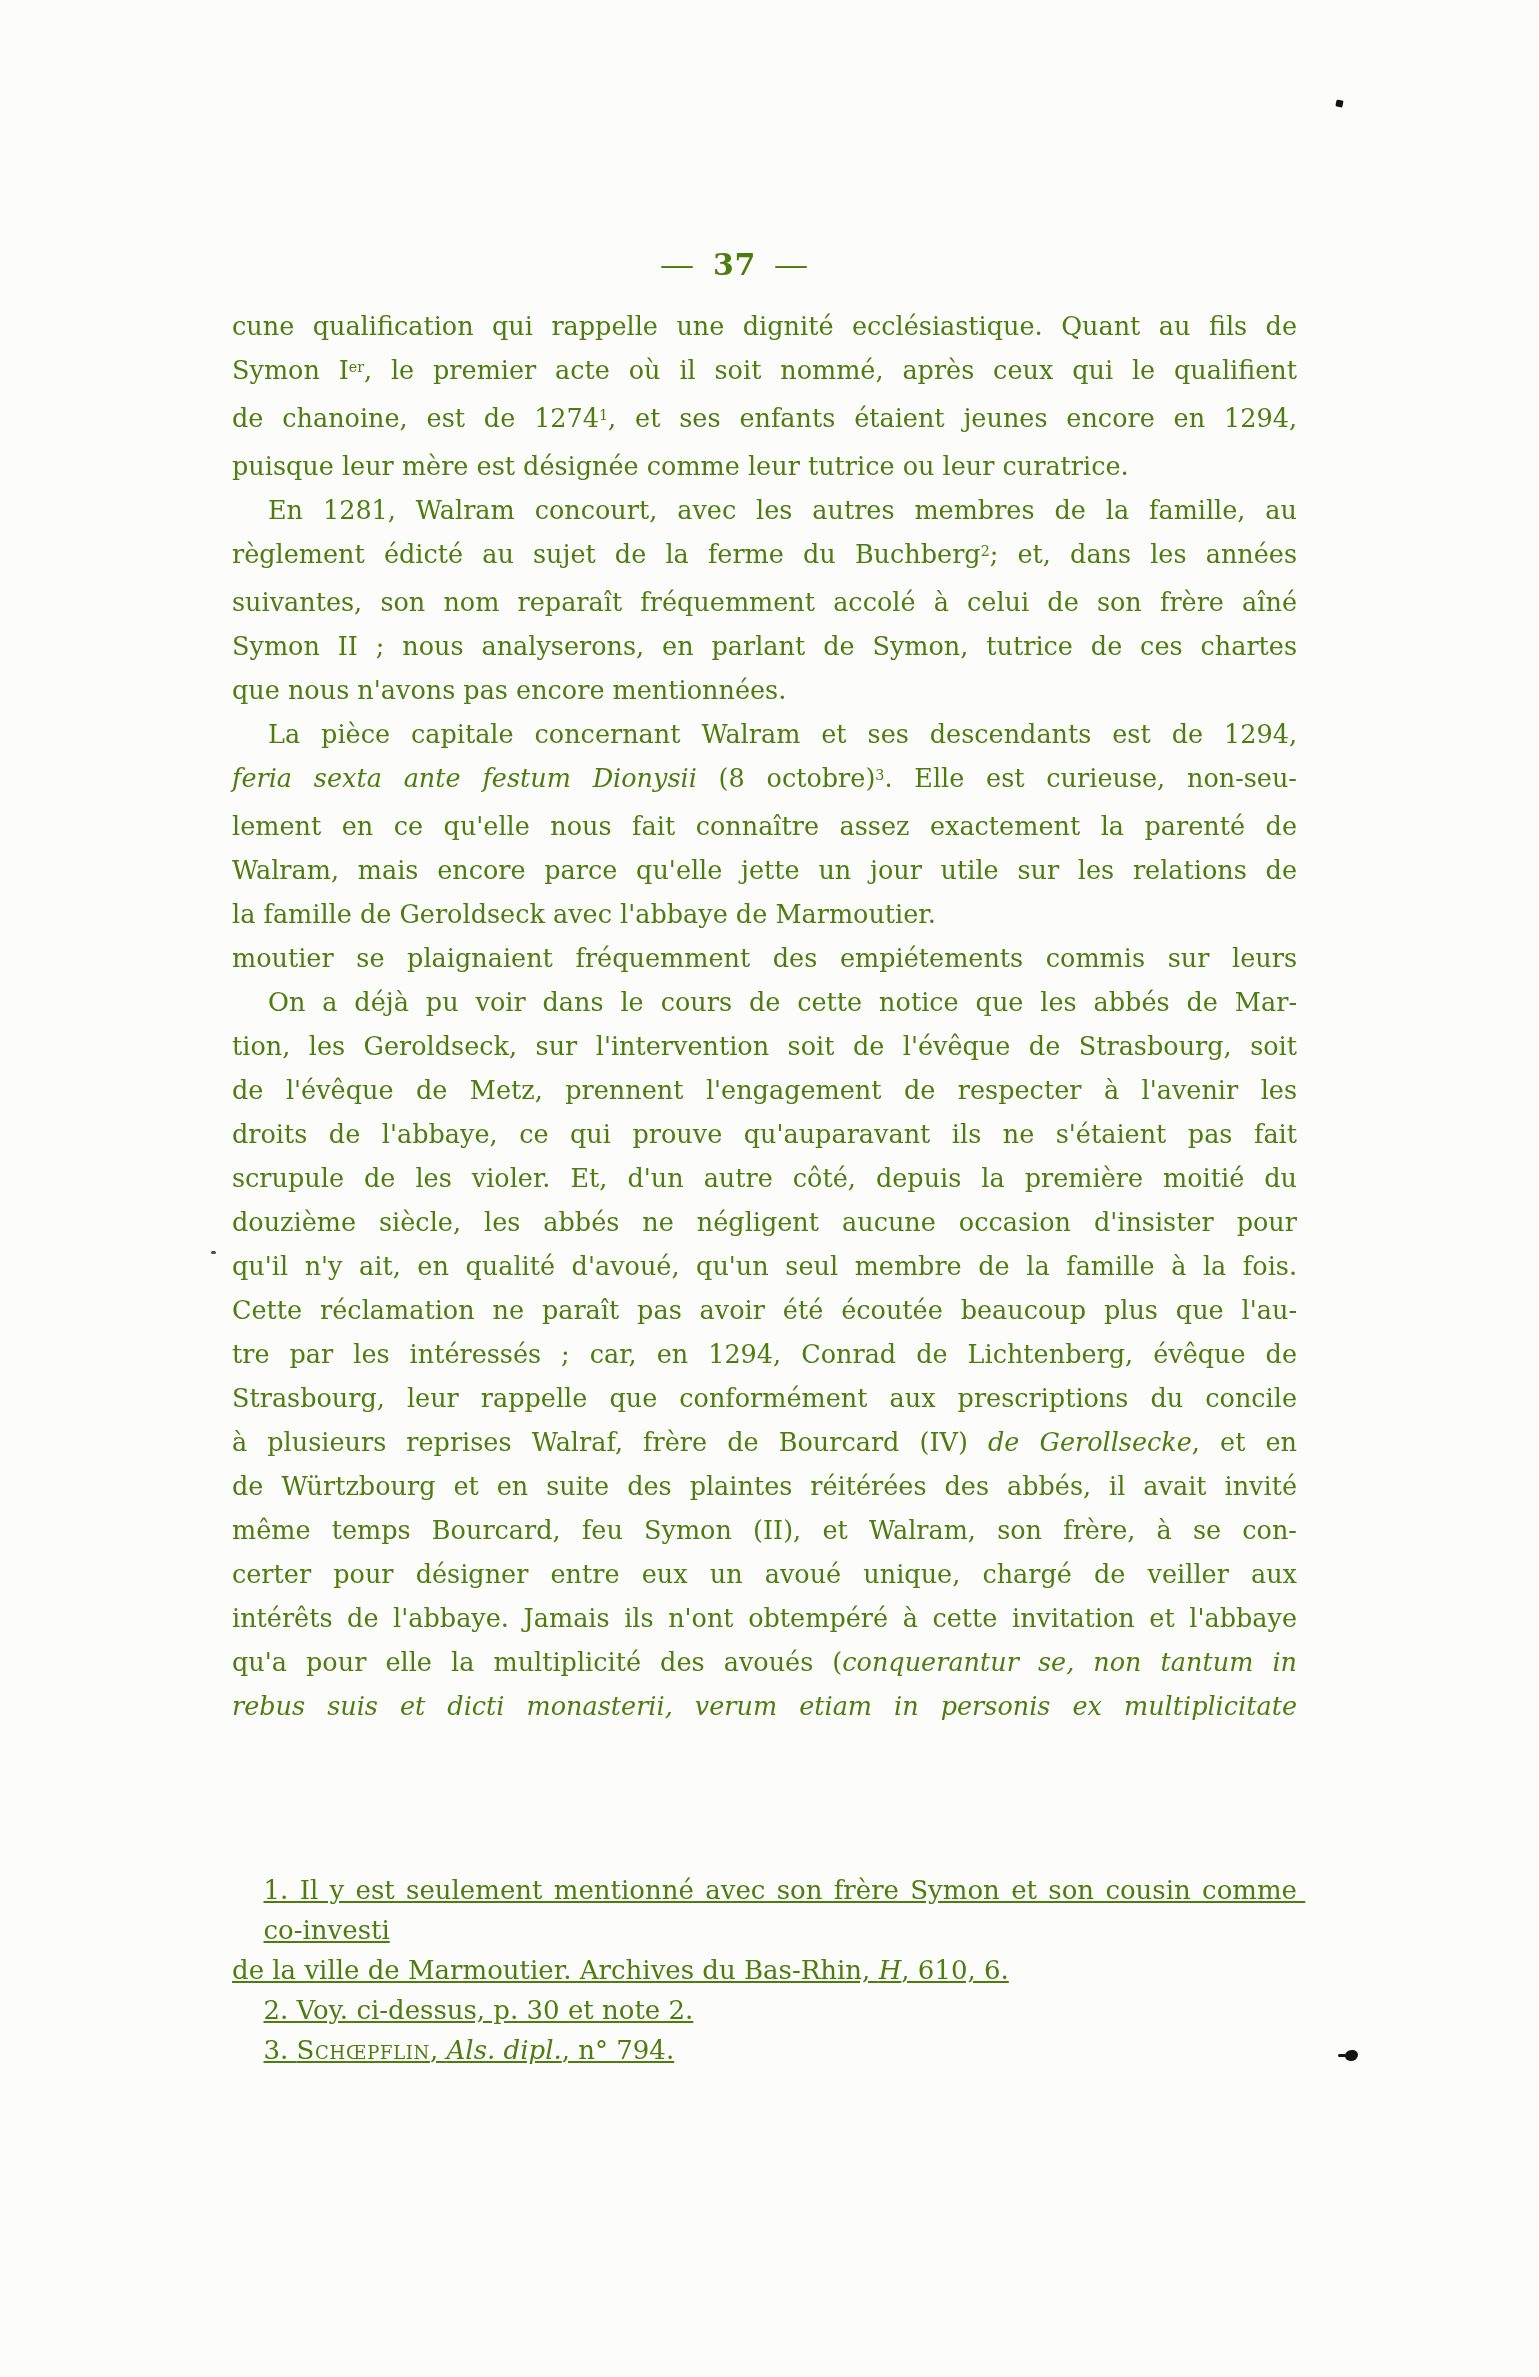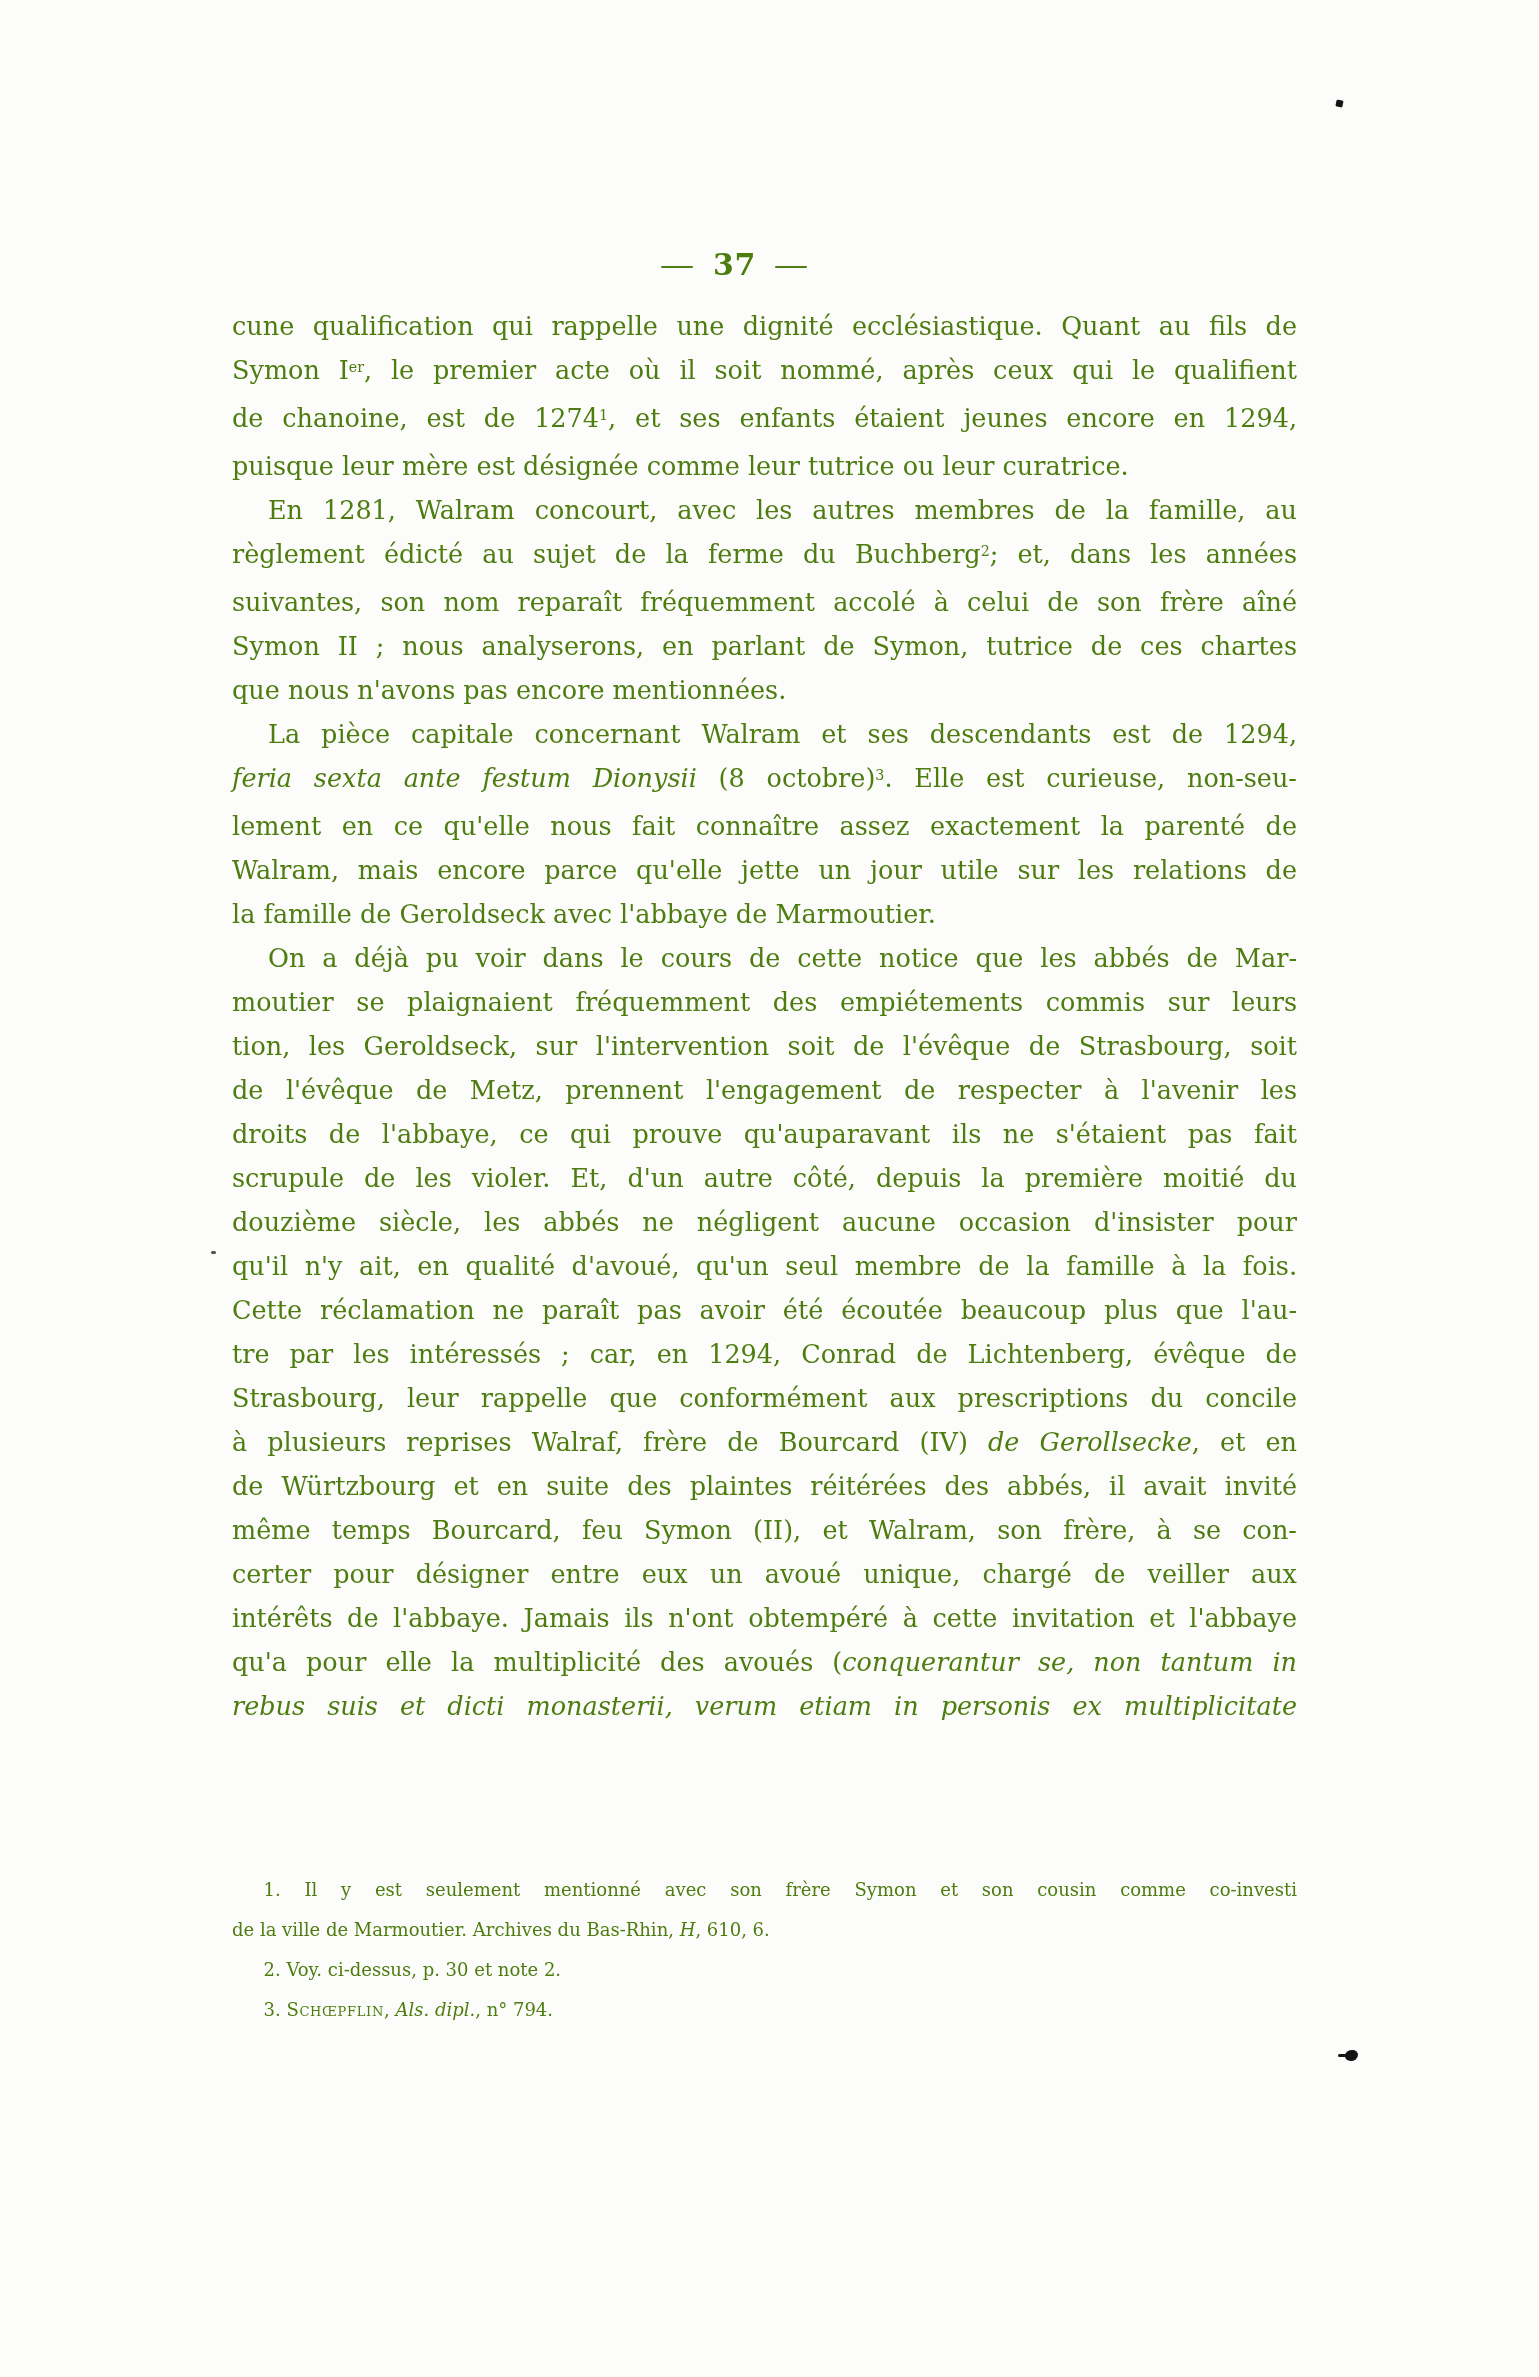--- a/index.html
+++ b/index.html
@@ -17,21 +17,21 @@
     text-align:center;font-size:30px;letter-spacing:0.7px;
   }
   .pagenum .dash{display:inline-block;margin:0 20px;transform:scaleX(1.15);}
   .pagenum .num{display:inline-block;font-weight:bold;}
   .body-text{
     position:absolute;left:232px;top:304px;width:1065px;
     font-size:25.5px;line-height:44px;
   }
   .footnotes{
     position:absolute;left:232px;top:1870px;width:1065px;
-    font-size:18px;line-height:40px;
+    font-size:26px;line-height:40px;text-decoration:underline;
   }
   .line{
     text-align:justify;
     -moz-text-align-last:justify;
     text-align-last:justify;
     min-height:1em;
   }
   .line.endpara{
     -moz-text-align-last:left;
     text-align-last:left;
@@ -72,22 +72,22 @@
         <div class="line endpara"><span class="seg">que nous n'avons pas encore mentionnées.</span></div>
       </div>
       <div>
         <div class="line firstline withindent"><span class="seg">La pièce capitale concernant Walram et ses descendants est de 1294,</span></div>
         <div class="line"><span class="seg i">feria sexta ante festum Dionysii</span><span class="seg"> (8 octobre)</span><span class="seg sup">3</span><span class="seg">. Elle est curieuse, non-seu-</span></div>
         <div class="line"><span class="seg">lement en ce qu'elle nous fait connaître assez exactement la parenté de</span></div>
         <div class="line"><span class="seg">Walram, mais encore parce qu'elle jette un jour utile sur les relations de</span></div>
         <div class="line endpara"><span class="seg">la famille de Geroldseck avec l'abbaye de Marmoutier.</span></div>
       </div>
       <div>
+        <div class="line"><span class="seg">moutier se plaignaient fréquemment des empiétements commis sur leurs</span></div>
         <div class="line firstline withindent"><span class="seg">On a déjà pu voir dans le cours de cette notice que les abbés de Mar-</span></div>
-        <div class="line"><span class="seg">moutier se plaignaient fréquemment des empiétements commis sur leurs</span></div>
         <div class="line"><span class="seg">tion, les Geroldseck, sur l'intervention soit de l'évêque de Strasbourg, soit</span></div>
         <div class="line"><span class="seg">de l'évêque de Metz, prennent l'engagement de respecter à l'avenir les</span></div>
         <div class="line"><span class="seg">droits de l'abbaye, ce qui prouve qu'auparavant ils ne s'étaient pas fait</span></div>
         <div class="line"><span class="seg">scrupule de les violer. Et, d'un autre côté, depuis la première moitié du</span></div>
         <div class="line"><span class="seg">douzième siècle, les abbés ne négligent aucune occasion d'insister pour</span></div>
         <div class="line"><span class="seg">qu'il n'y ait, en qualité d'avoué, qu'un seul membre de la famille à la fois.</span></div>
         <div class="line"><span class="seg">Cette réclamation ne paraît pas avoir été écoutée beaucoup plus que l'au-</span></div>
         <div class="line"><span class="seg">tre par les intéressés ; car, en 1294, Conrad de Lichtenberg, évêque de</span></div>
         <div class="line"><span class="seg">Strasbourg, leur rappelle que conformément aux prescriptions du concile</span></div>
         <div class="line"><span class="seg">à plusieurs reprises Walraf, frère de Bourcard (IV) </span><span class="seg i">de Gerollsecke</span><span class="seg">, et en</span></div>

